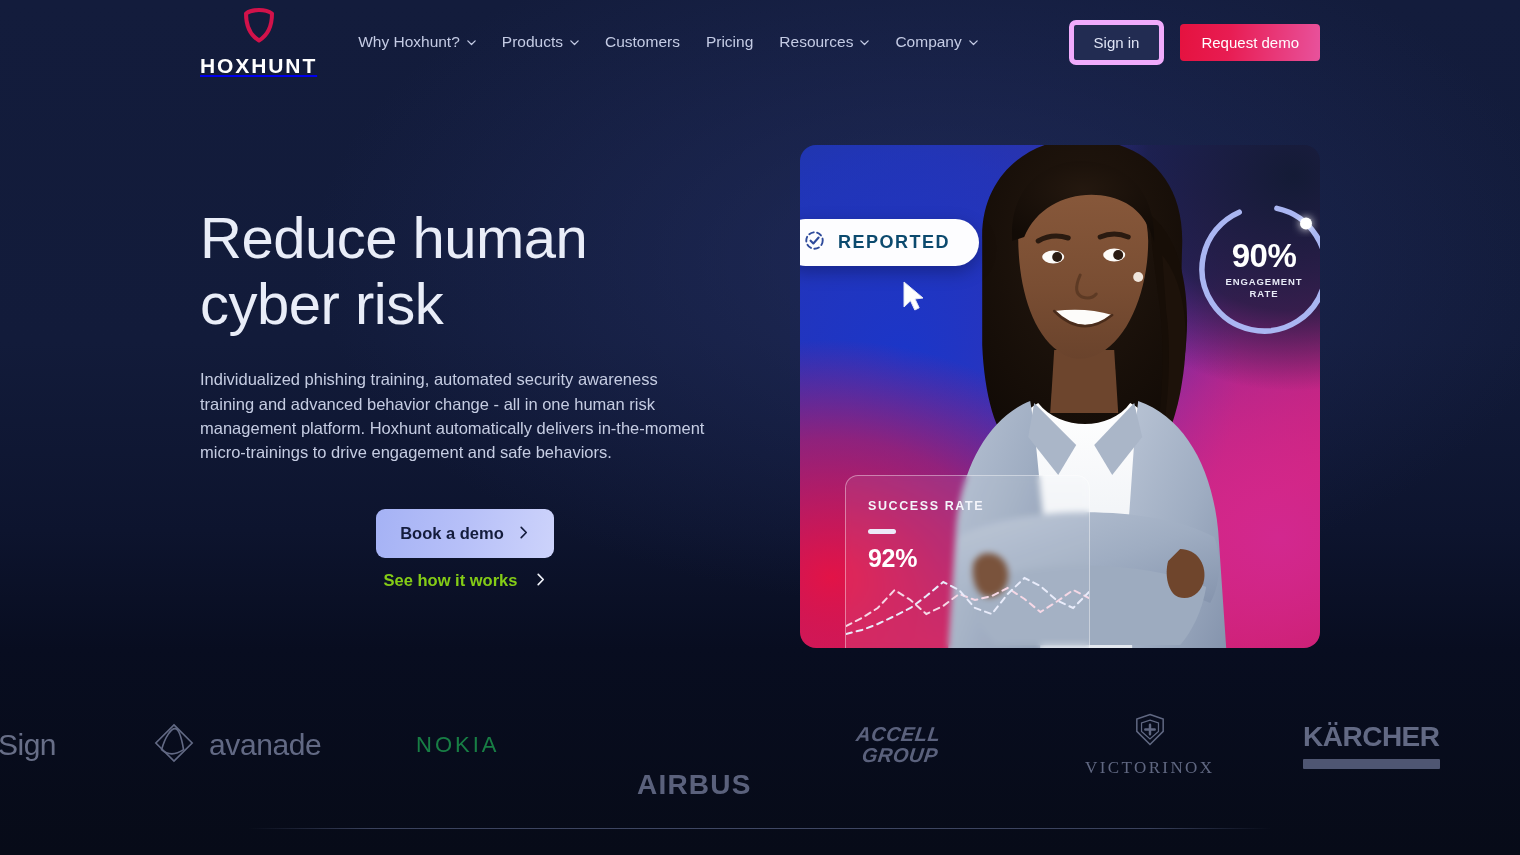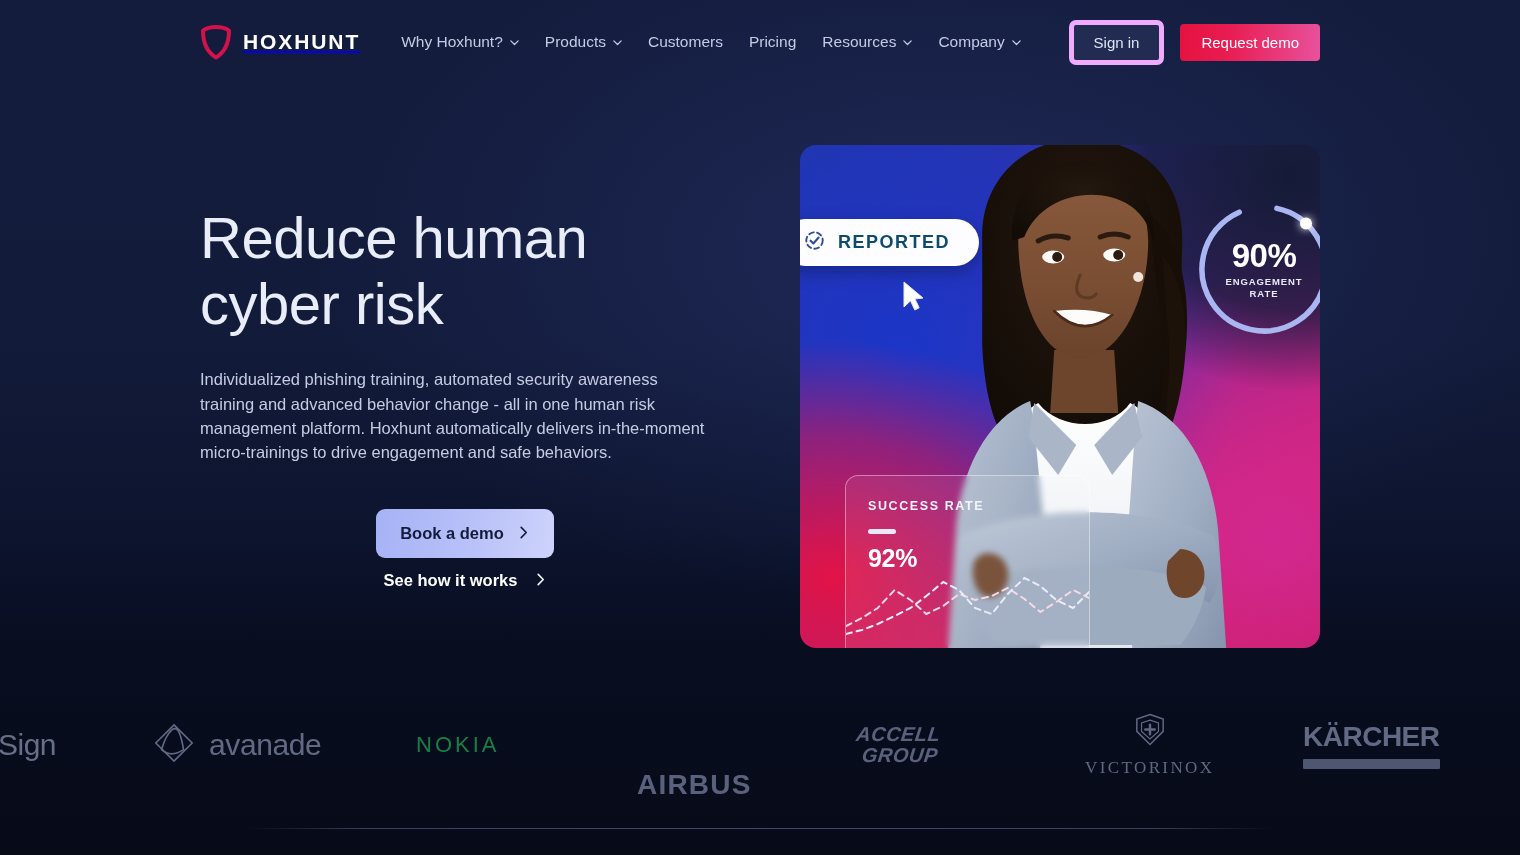--- a/index.html
+++ b/index.html
@@ -18,21 +18,21 @@
       radial-gradient(900px 500px at 62% 30%, rgba(40,52,110,0.55) 0%, rgba(18,27,58,0) 70%),
       linear-gradient(180deg,#131c3c 0%, #121b3a 40%, #0d142e 62%, #080d20 76%, #070b18 100%);
     z-index:0;
   }
 
   
   .header{
     position:absolute; top:0; left:0; width:1520px; height:84px;
     display:flex; align-items:center; z-index:40;
   }
-  .brand{ display:flex; align-items:center; gap:11px; margin-left:200px; }
+  .brand{ display:flex; align-items:center; gap:11px; margin-left:200px;flex-direction:column; }
   .brand-shield{ width:32px; height:36px; display:block; }
   .brand-name{
     font-size:21px; font-weight:bold; letter-spacing:1.9px; color:#ffffff;
   }
   .nav{ display:flex; gap:0px; margin-left:28px; }
   .nav-item{
     display:flex; align-items:center; gap:6px;
     font-size:15.5px; color:#c4cbe4;
     padding:6px 13px; border-radius:6px; cursor:pointer; white-space:nowrap;
   }
@@ -63,21 +63,21 @@
   }
   .cta-row{ margin-top:44px; display:flex; align-items:center; gap:7px;flex-direction:column; }
   .btn-book{
     display:flex; align-items:center; gap:14px;
     background:linear-gradient(100deg,#a5b2f5 0%, #b7c0f8 50%, #cdd3fb 100%);
     color:#141c3c; font-size:16.5px; font-weight:bold;
     border:none; border-radius:9px; padding:15px 24px; cursor:pointer; white-space:nowrap;
   }
   .btn-works{
     display:flex; align-items:center; gap:17px;
-    background:none; border:none; color:#ffffff;
+    background:none; border:none; color:#84cc16;
     font-size:16.5px; font-weight:bold; cursor:pointer; padding:6px 2px; white-space:nowrap;
   }
   .arrow{ display:inline-block; width:12px; height:16px; }
 
   
   .hero-visual{
     position:absolute; left:800px; top:145px; width:520px; height:503px;
     border-radius:16px; overflow:hidden;
     background:
       radial-gradient(330px 300px at 95% 6%, #141b36 0%, rgba(20,27,54,0.75) 45%, rgba(20,27,54,0) 72%),

